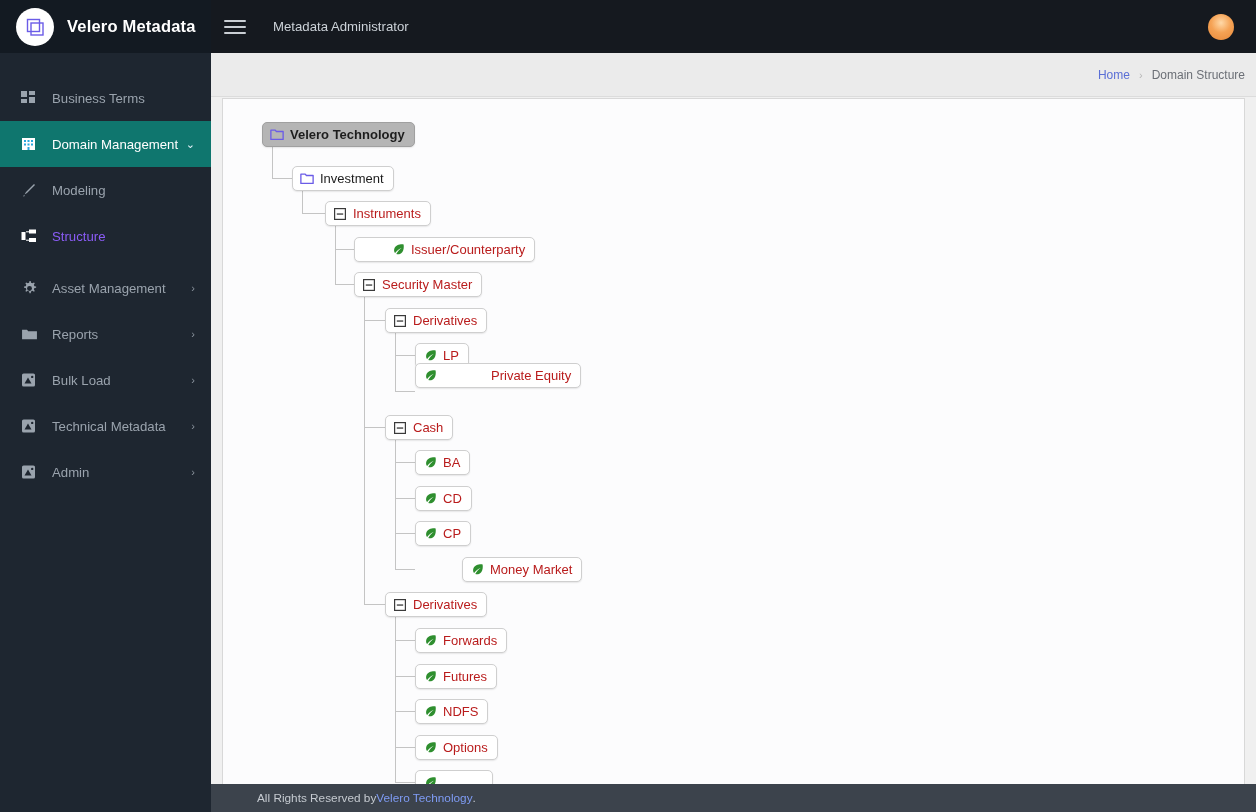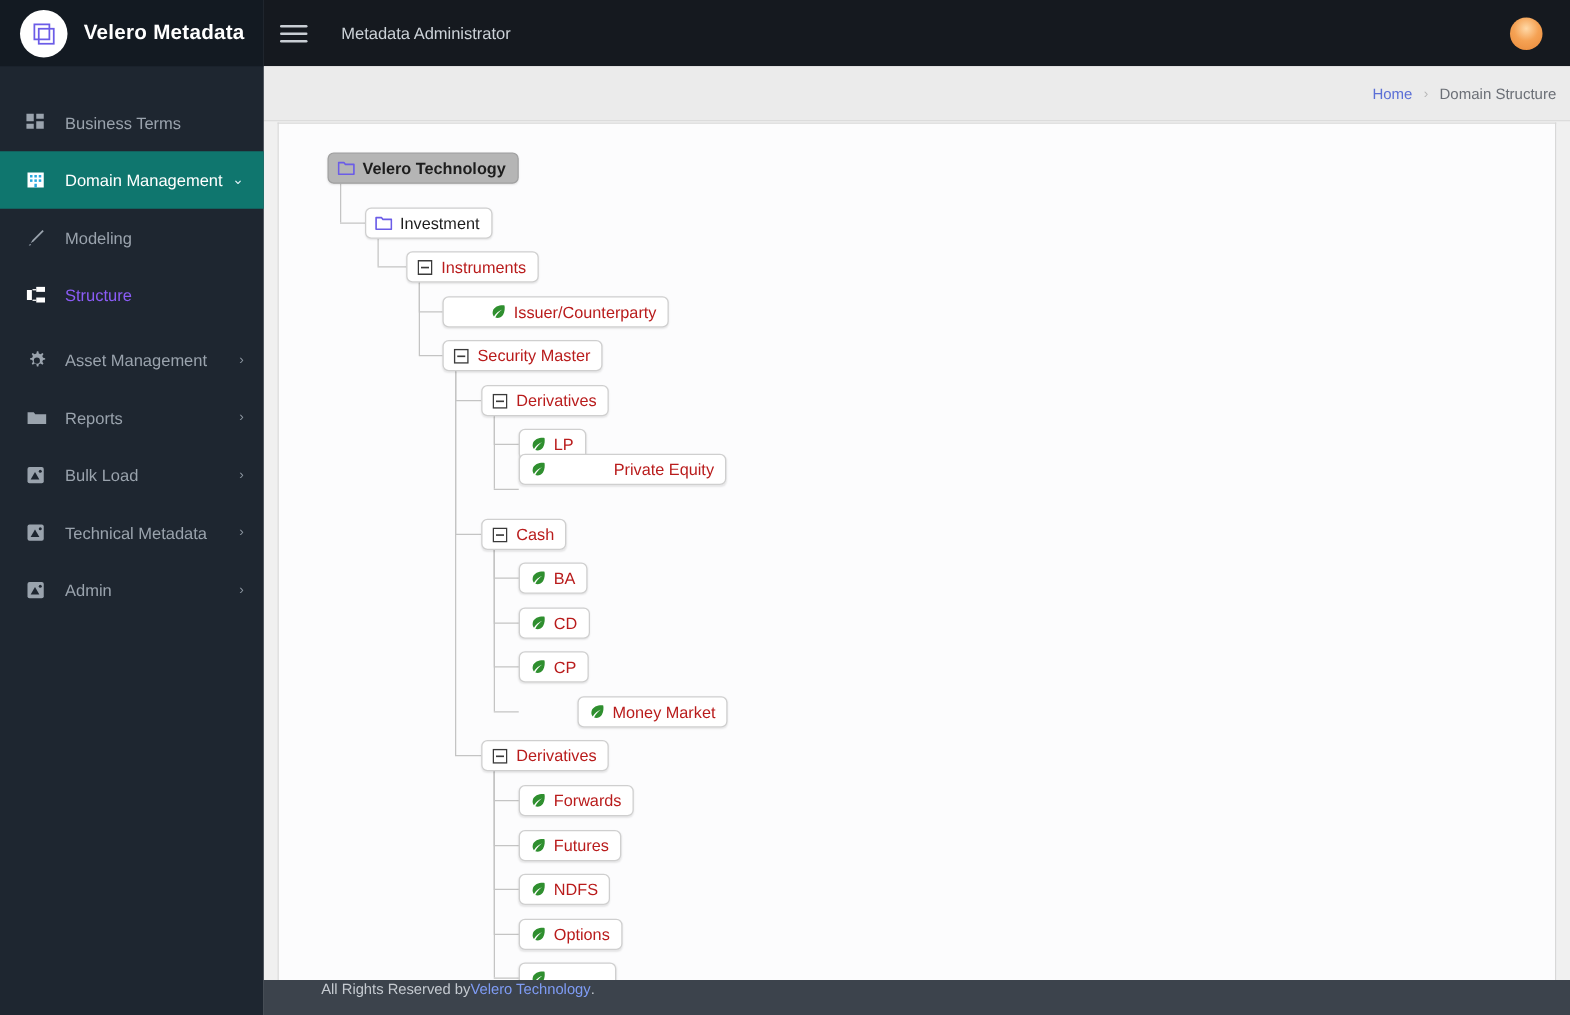--- a/index.html
+++ b/index.html
@@ -159,21 +159,21 @@
 
   
   .vline { position: absolute; width: 1px; background: #c4c4c4; z-index: 1; }
   .hline { position: absolute; height: 1px; background: #c4c4c4; z-index: 1; }
 
   
   .footer {
     position: absolute; left: 211px; top: 784px;
     width: 1045px; height: 28px;
     background: #3c434c;
-    display: flex; 
+    display: flex; align-items: center;
     padding-left: 46px;
     font-size: 11.8px;
     color: #c5cad0;
   }
   .footer a { color: #7f9cf5; text-decoration: none; cursor: pointer; }
 </style>
 </head>
 <body>
 
 <div id="app">

